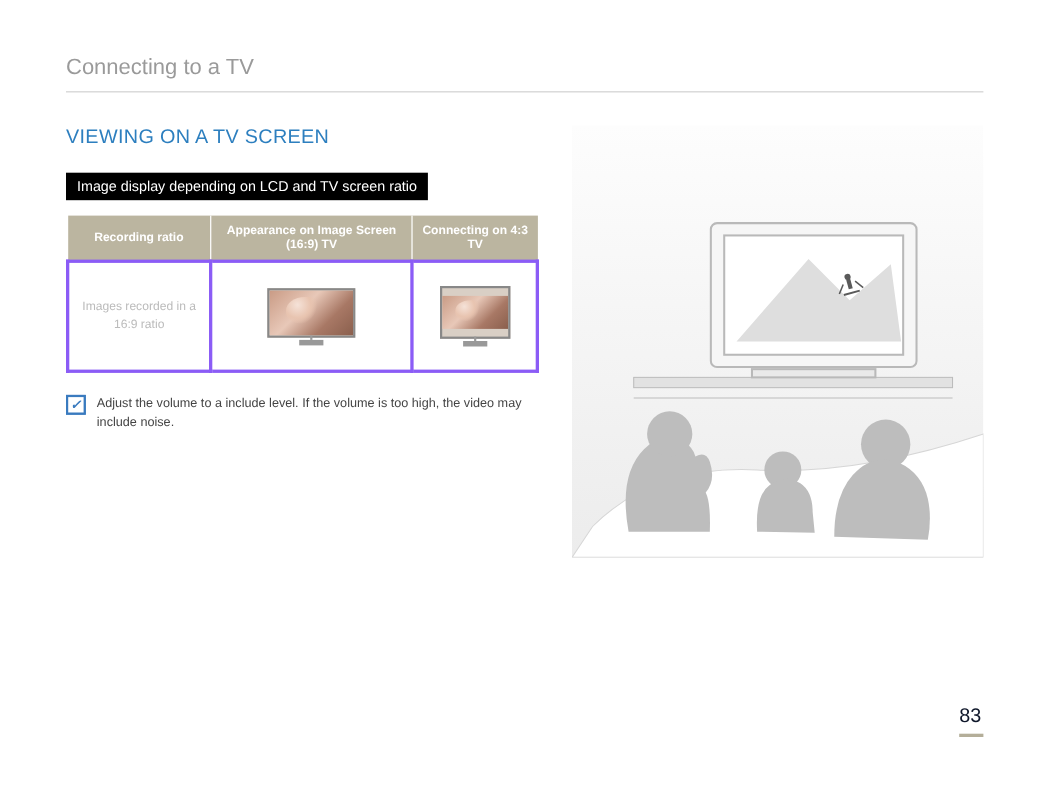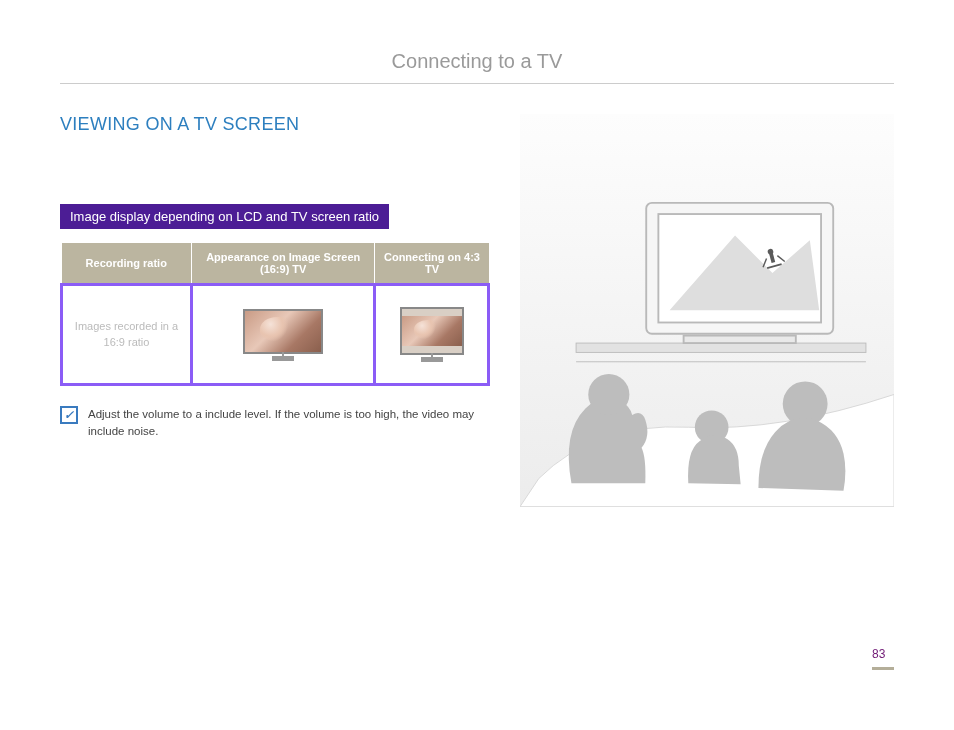--- a/index.html
+++ b/index.html
@@ -8,21 +8,21 @@
   width: 954px;
   height: 730px;
   background: #fff;
   position: relative;
   color: #333;
 }
 .page {
   padding: 50px 60px 0 60px;
 }
 .header-title {
-  text-align: center;
+  text-align: left;
   font-size: 20px;
   color: #9a9a9a;
   font-weight: 400;
   padding-bottom: 10px;
   border-bottom: 1px solid #ccc;
   margin-bottom: 30px;
 }
 .columns {
   display: flex;
   gap: 30px;
@@ -31,27 +31,26 @@
 .left-col { width: 430px; }
 .right-col { flex: 1; position: relative; }
 .section-title {
   font-size: 18px;
   color: #2d7fbf;
   font-weight: 400;
   letter-spacing: 0.3px;
   margin-bottom: 22px;
 }
 .subsection {
-  background: #4c1d95;
+  background: #000000;
   color: #fff;
   font-size: 13px;
   padding: 5px 10px;
   margin-bottom: 14px;
   display: inline-block;
-  margin-top: 47px;
 }
 table.ratio {
   border-collapse: collapse;
   width: 100%;
   font-size: 11px;
   color: #aaa;
 }
 table.ratio th {
   background: #bbb5a0;
   color: #fff;
@@ -147,22 +146,22 @@
   transform: rotate(0deg);
 }
 .illus {
   position: absolute;
   top: 0; left: 0; right: 0; bottom: 0;
 }
 .page-num {
   position: absolute;
   right: 60px;
   bottom: 60px;
-  font-size: 12px;
-  color: #701a75;
+  font-size: 18px;
+  color: #0f172a;
 }
 .page-num-line {
   width: 22px;
   height: 3px;
   background: #b4ae99;
   margin-top: 6px;
   margin-left: auto;
 }
 </style>
 </head>

